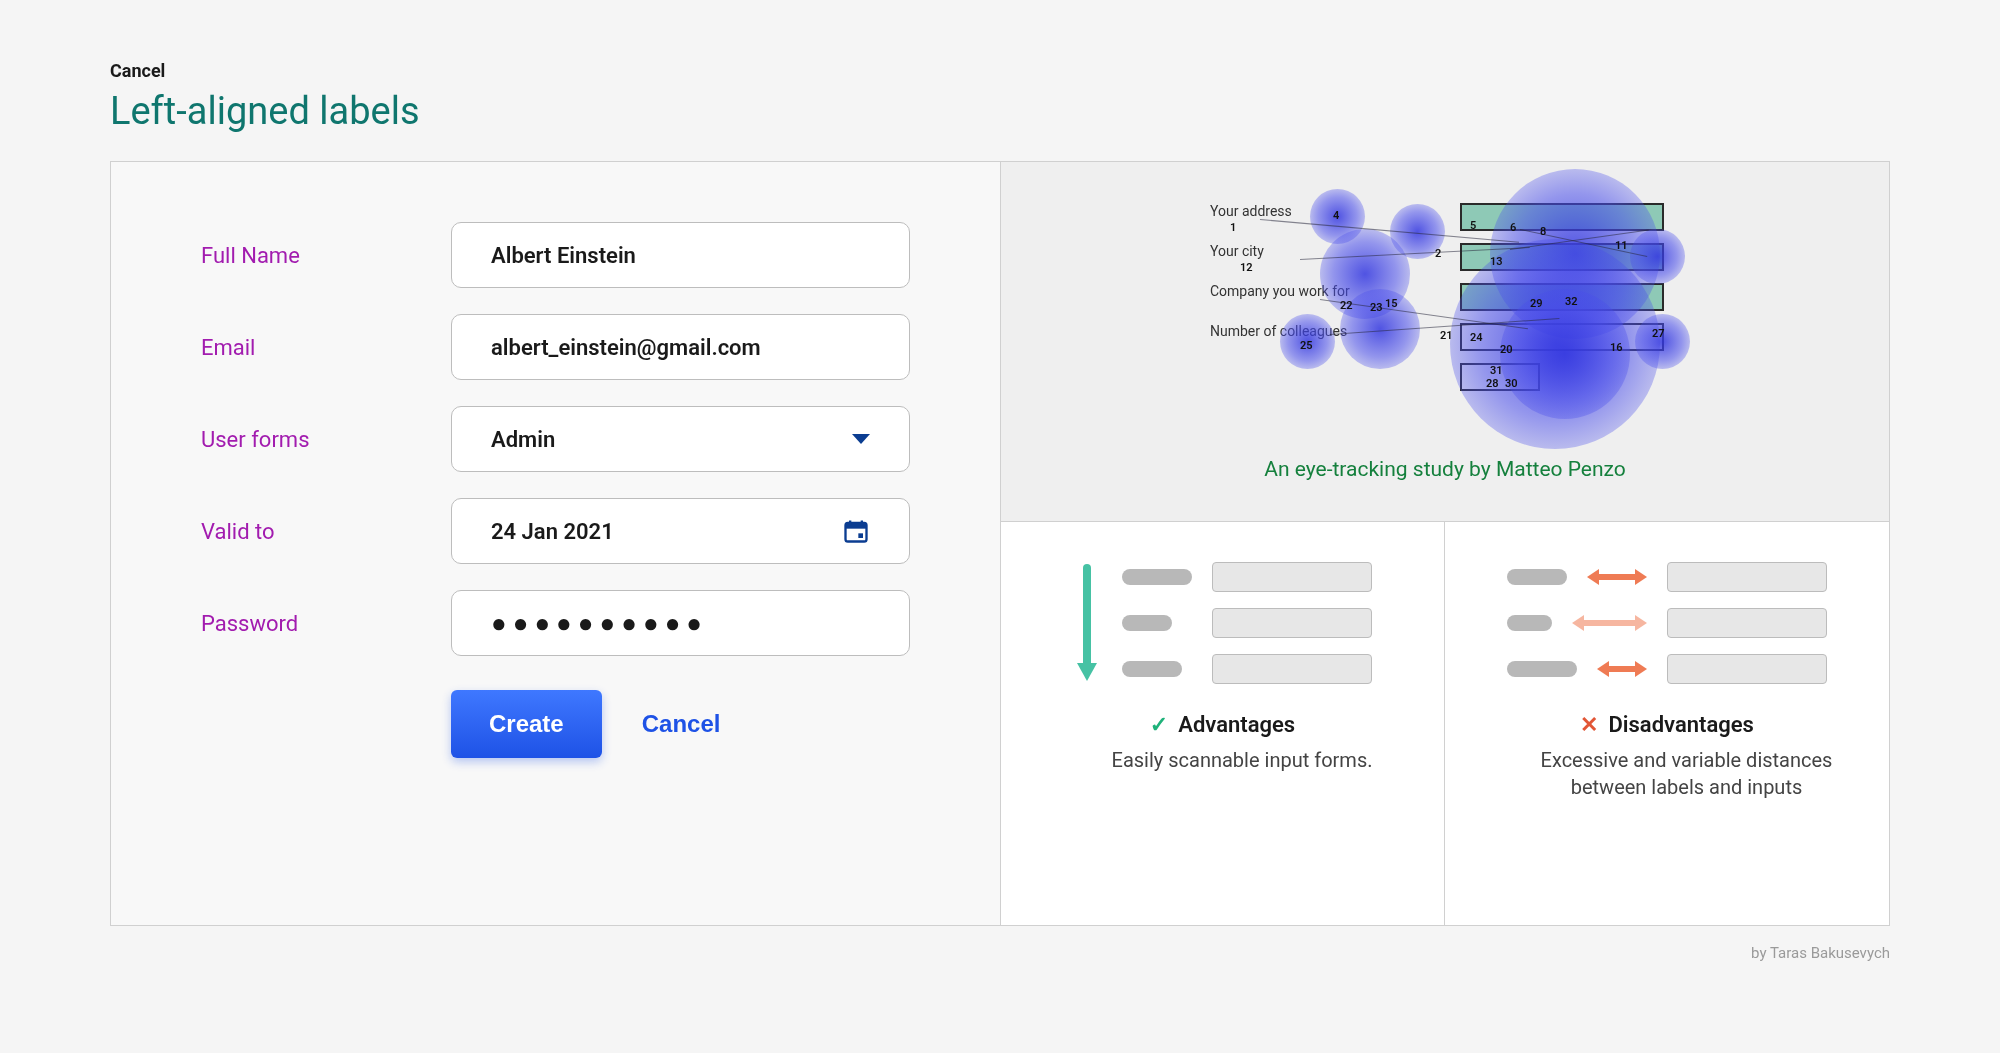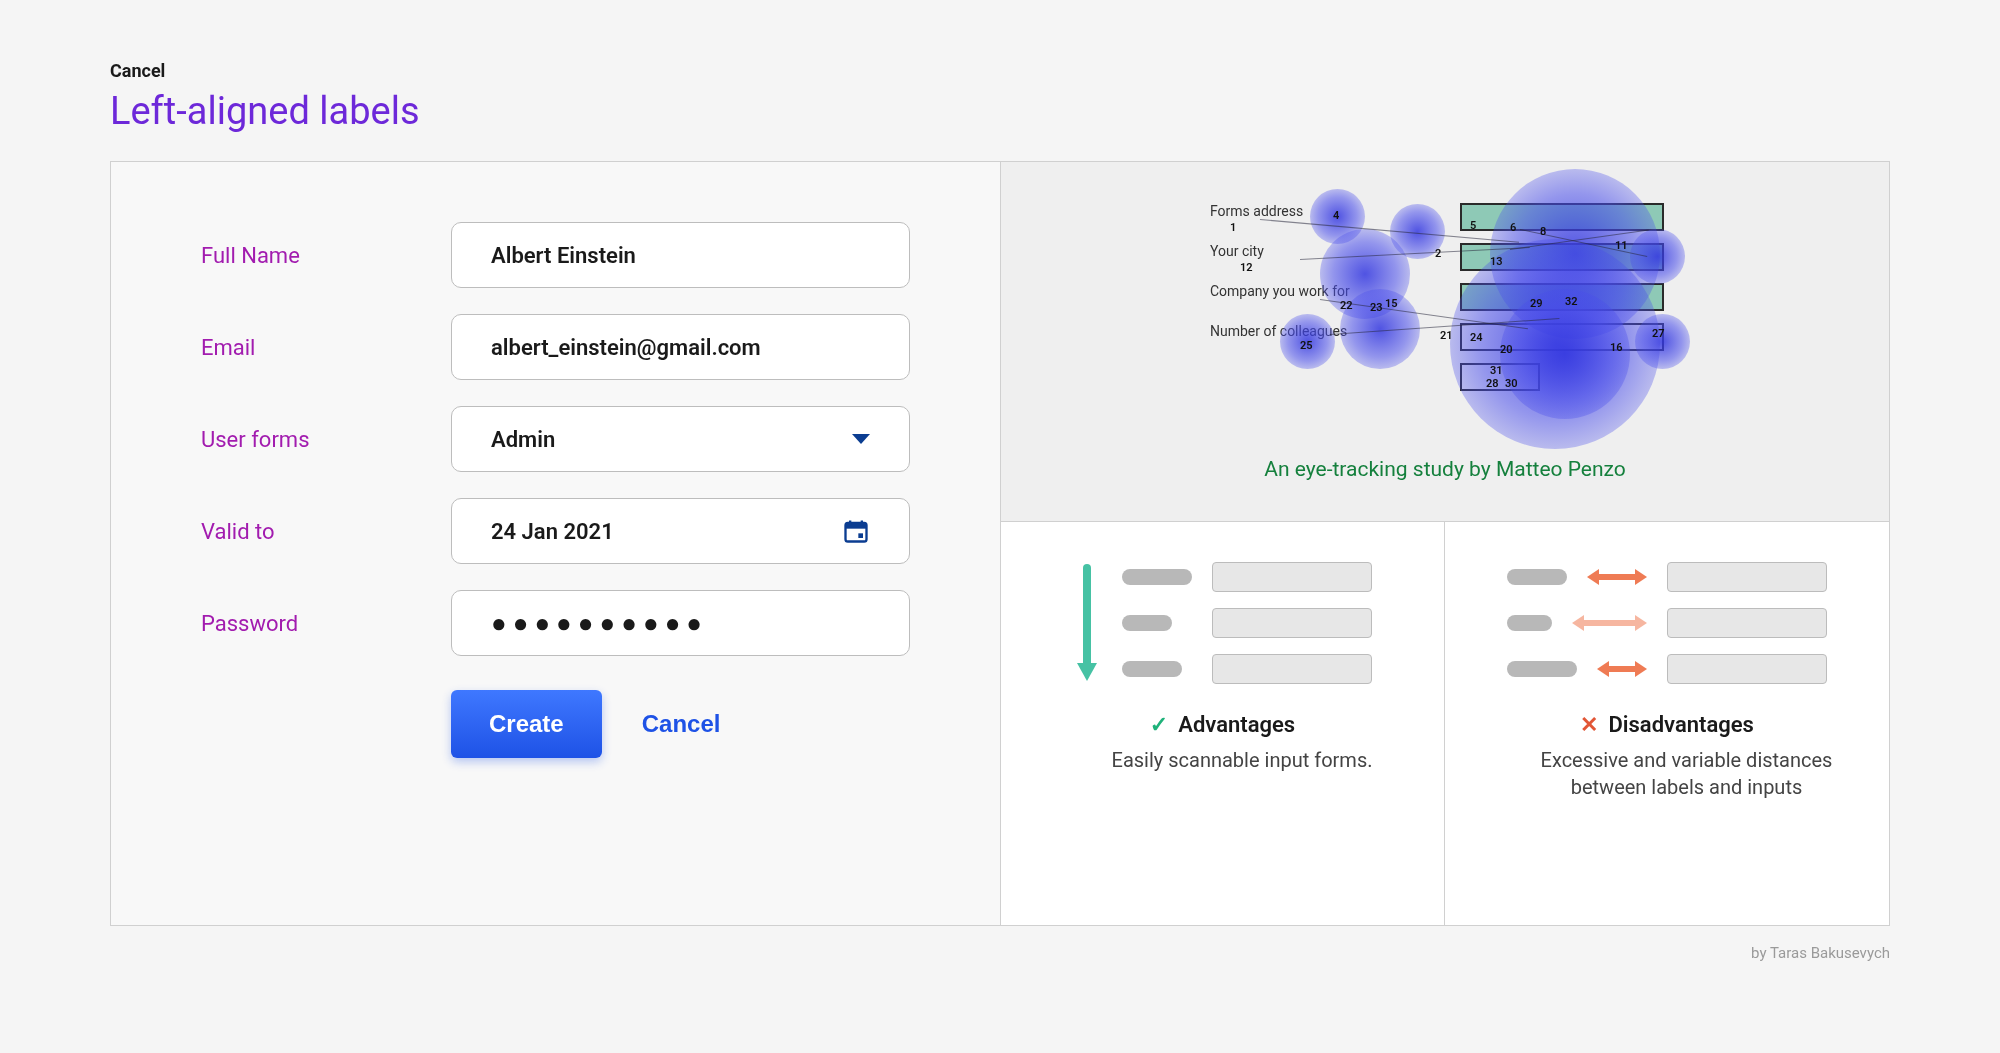--- a/index.html
+++ b/index.html
@@ -13,21 +13,21 @@
   }
   .header-eyebrow {
     font-size: 18px;
     font-weight: 700;
     color: #1a1a1a;
     margin-bottom: 8px;
   }
   .header-title {
     font-size: 38px;
     font-weight: 400;
-    color: #6d28d9;
+    color: #0f766e;
     margin-bottom: 28px;
   }
   .main-grid {
     display: grid;
     grid-template-columns: 890px 1fr;
     grid-template-rows: 360px 1fr;
     gap: 0;
     border: 1px solid #d0d0d0;
     height: 765px;
     background: #fff;
@@ -295,21 +295,21 @@
 
     <div class="button-row">
       <button class="btn-primary">Create</button>
       <button class="btn-link">Cancel</button>
     </div>
   </div>
 
   <div class="study-panel">
     <div class="heatmap">
 
-      <div class="hm-text" style="left:0;top:4px">Forms address</div>
+      <div class="hm-text" style="left:0;top:4px">Your address</div>
       <div class="hm-text" style="left:0;top:44px">Your city</div>
       <div class="hm-text" style="left:0;top:84px">Company you work for</div>
       <div class="hm-text" style="left:0;top:124px">Number of colleagues</div>
 
       <div class="hm-bar" style="left:252px;top:6px;width:200px"></div>
       <div class="hm-box" style="left:250px;top:4px;width:204px;height:28px"></div>
       <div class="hm-bar" style="left:252px;top:46px;width:200px"></div>
       <div class="hm-box" style="left:250px;top:44px;width:204px;height:28px"></div>
       <div class="hm-bar" style="left:252px;top:86px;width:200px"></div>
       <div class="hm-box" style="left:250px;top:84px;width:204px;height:28px"></div>

